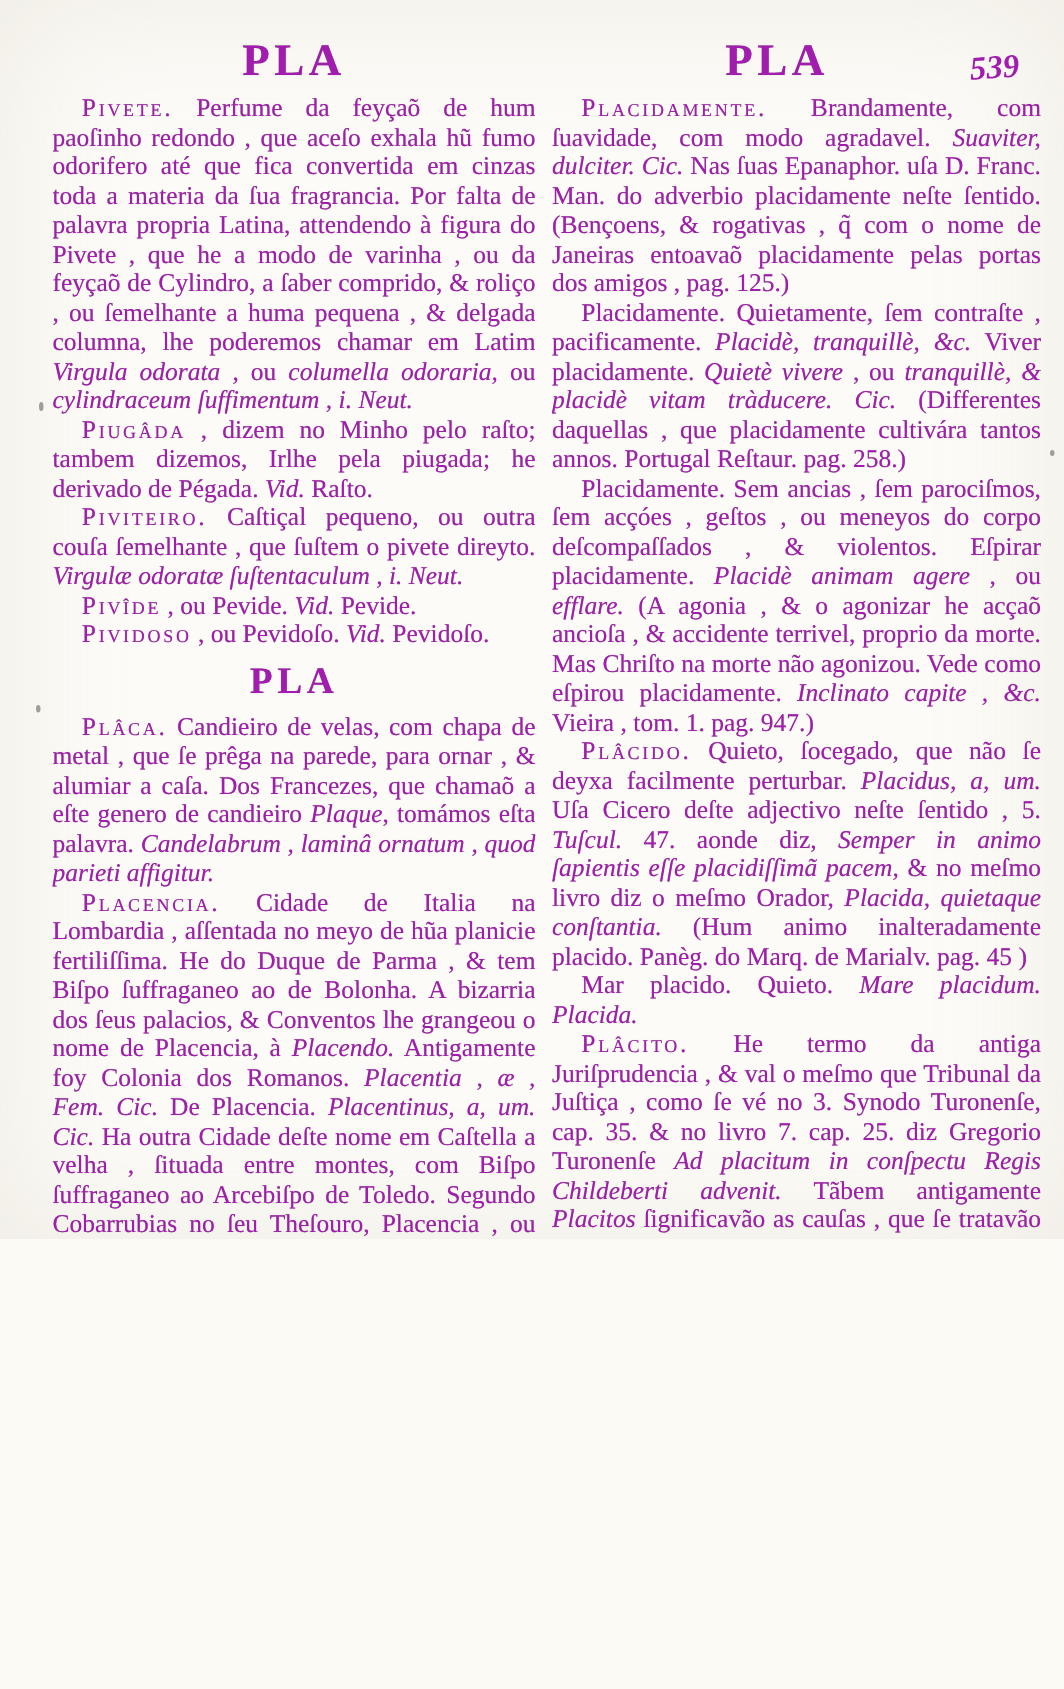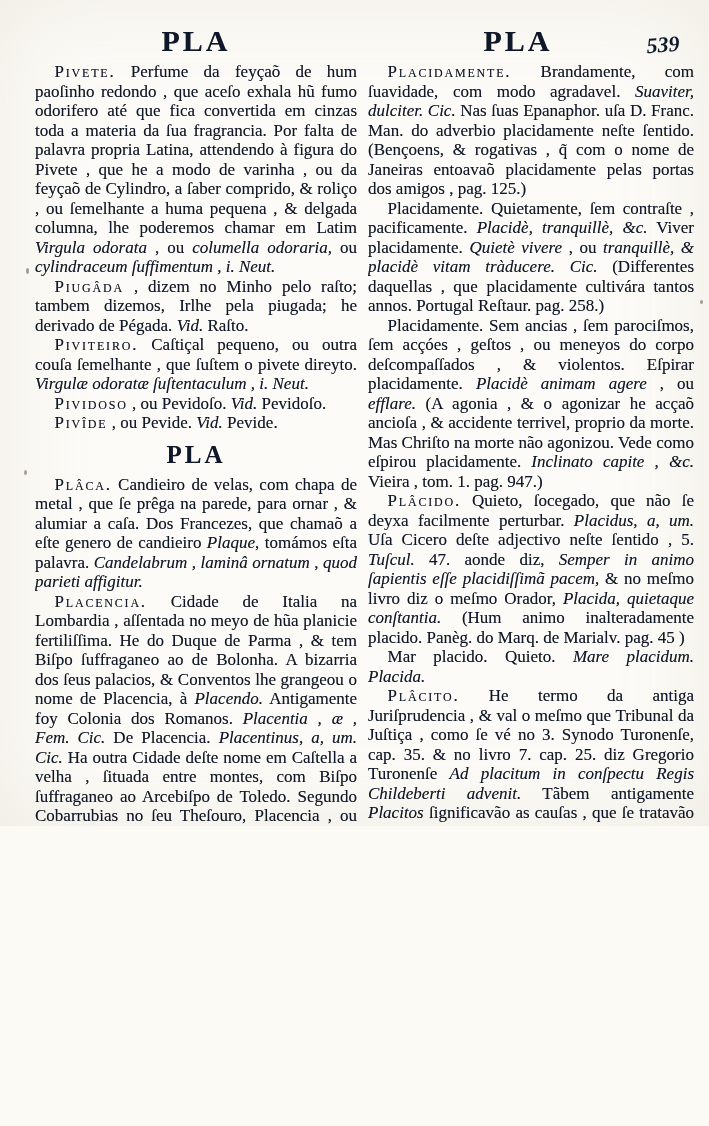--- a/index.html
+++ b/index.html
@@ -3,21 +3,21 @@
 <meta charset="utf-8">
 <style>
   html,body{margin:0;padding:0;}
   body{background:#fbfaf5;}
   .page{
     position:relative; width:709px; height:826px;
     background:#fcfbf7;
     box-shadow: inset 0 0 90px rgba(175,165,140,0.18);
     overflow:hidden;
     font-family:"Liberation Serif","DejaVu Serif",serif;
-    color:#0f172a;
+    color:#a21caf;
   }
   .running-head{
     position:absolute; top:24px; font-weight:bold; font-size:30px;
     letter-spacing:3px; text-align:center;
     text-shadow:0 0 0.5px rgba(20,15,5,0.5);
   }
   .rh-left{left:35px;width:322px;}
   .rh-right{left:368px;width:300px;}
   .page-number{
     position:absolute; top:32px; right:16px; width:60px;
@@ -48,22 +48,22 @@
 <div class="page">
 
   <div class="running-head rh-left">PLA</div>
   <div class="running-head rh-right">PLA</div>
   <div class="page-number">539</div>
 
   <div class="column col-left">
       <p class="para entry"><span class="run-lead">Pivete.</span><span class="run-n"> Perfume da feyçaõ de hum paoſinho redondo , que aceſo exhala hũ fumo odorifero até que fica convertida em cinzas toda a materia da ſua fragrancia. Por falta de palavra propria Latina, attendendo à figura do Pivete , que he a modo de varinha , ou da feyçaõ de Cylindro, a ſaber comprido, &amp; roliço , ou ſemelhante a huma pequena , &amp; delgada columna, lhe poderemos chamar em Latim </span><span class="run-i">Virgula odorata</span><span class="run-n"> , ou </span><span class="run-i">columella odoraria,</span><span class="run-n"> ou </span><span class="run-i">cylindraceum ſuffimentum , i. Neut.</span></p>
       <p class="para entry"><span class="run-lead">Piugâda</span><span class="run-n"> , dizem no Minho pelo raſto; tambem dizemos, Irlhe pela piugada; he derivado de Pégada. </span><span class="run-i">Vid.</span><span class="run-n"> Raſto.</span></p>
       <p class="para entry"><span class="run-lead">Piviteiro.</span><span class="run-n"> Caſtiçal pequeno, ou outra couſa ſemelhante , que ſuſtem o pivete direyto. </span><span class="run-i">Virgulæ odoratæ ſuſtentaculum , i. Neut.</span></p>
+      <p class="para entry"><span class="run-lead">Pivîde</span><span class="run-n"> , ou Pevide. </span><span class="run-i">Vid.</span><span class="run-n"> Pevide.</span></p>
       <p class="para entry"><span class="run-lead">Pividoso</span><span class="run-n"> , ou Pevidoſo. </span><span class="run-i">Vid.</span><span class="run-n"> Pevidoſo.</span></p>
-      <p class="para entry"><span class="run-lead">Pivîde</span><span class="run-n"> , ou Pevide. </span><span class="run-i">Vid.</span><span class="run-n"> Pevide.</span></p>
       <p class="para head"><span class="run-n">PLA</span></p>
       <p class="para entry"><span class="run-lead">Plâca.</span><span class="run-n"> Candieiro de velas, com chapa de metal , que ſe prêga na parede, para ornar , &amp; alumiar a caſa. Dos Francezes, que chamaõ a eſte genero de candieiro </span><span class="run-i">Plaque</span><span class="run-n">, tomámos eſta palavra. </span><span class="run-i">Candelabrum , laminâ ornatum , quod parieti affigitur.</span></p>
       <p class="para entry"><span class="run-lead">Placencia.</span><span class="run-n"> Cidade de Italia na Lombardia , aſſentada no meyo de hũa planicie fertiliſſima. He do Duque de Parma , &amp; tem Biſpo ſuffraganeo ao de Bolonha. A bizarria dos ſeus palacios, &amp; Conventos lhe grangeou o nome de Placencia, à </span><span class="run-i">Placendo.</span><span class="run-n"> Antigamente foy Colonia dos Romanos. </span><span class="run-i">Placentia , æ , Fem. Cic.</span><span class="run-n"> De Placencia. </span><span class="run-i">Placentinus, a, um. Cic.</span><span class="run-n"> Ha outra Cidade deſte nome em Caſtella a velha , ſituada entre montes, com Biſpo ſuffraganeo ao Arcebiſpo de Toledo. Segundo Cobarrubias no ſeu Theſouro, Placencia , ou (conforme elle eſ-</span></p>
     </div>
   <div class="column col-right">
       <p class="para entry"><span class="run-lead">Placidamente.</span><span class="run-n"> Brandamente, com ſuavidade, com modo agradavel. </span><span class="run-i">Suaviter, dulciter. Cic.</span><span class="run-n"> Nas ſuas Epanaphor. uſa D. Franc. Man. do adverbio placidamente neſte ſentido. (Bençoens, &amp; rogativas , q̃ com o nome de Janeiras entoavaõ placidamente pelas portas dos amigos , pag. 125.)</span></p>
       <p class="para entry"><span class="run-n">Placidamente. Quietamente, ſem contraſte , pacificamente. </span><span class="run-i">Placidè, tranquillè, &amp;c.</span><span class="run-n"> Viver placidamente. </span><span class="run-i">Quietè vivere</span><span class="run-n"> , ou </span><span class="run-i">tranquillè, &amp; placidè vitam tràducere. Cic.</span><span class="run-n"> (Differentes daquellas , que placidamente cultivára tantos annos. Portugal Reſtaur. pag. 258.)</span></p>
       <p class="para entry"><span class="run-n">Placidamente. Sem ancias , ſem parociſmos, ſem acçóes , geſtos , ou meneyos do corpo deſcompaſſados , &amp; violentos. Eſpirar placidamente. </span><span class="run-i">Placidè animam agere</span><span class="run-n"> , ou </span><span class="run-i">efflare.</span><span class="run-n"> (A agonia , &amp; o agonizar he acçaõ ancioſa , &amp; accidente terrivel, proprio da morte. Mas Chriſto na morte não agonizou. Vede como eſpirou placidamente. </span><span class="run-i">Inclinato capite , &amp;c.</span><span class="run-n"> Vieira , tom. 1. pag. 947.)</span></p>
       <p class="para entry"><span class="run-lead">Plâcido.</span><span class="run-n"> Quieto, ſocegado, que não ſe deyxa facilmente perturbar. </span><span class="run-i">Placidus, a, um.</span><span class="run-n"> Uſa Cicero deſte adjectivo neſte ſentido , 5. </span><span class="run-i">Tuſcul.</span><span class="run-n"> 47. aonde diz, </span><span class="run-i">Semper in animo ſapientis eſſe placidiſſimã pacem,</span><span class="run-n"> &amp; no meſmo livro diz o meſmo Orador, </span><span class="run-i">Placida, quietaque conſtantia.</span><span class="run-n"> (Hum animo inalteradamente placido. Panèg. do Marq. de Marialv. pag. 45 )</span></p>
       <p class="para entry"><span class="run-n">Mar placido. Quieto. </span><span class="run-i">Mare placidum. Placida.</span></p>

